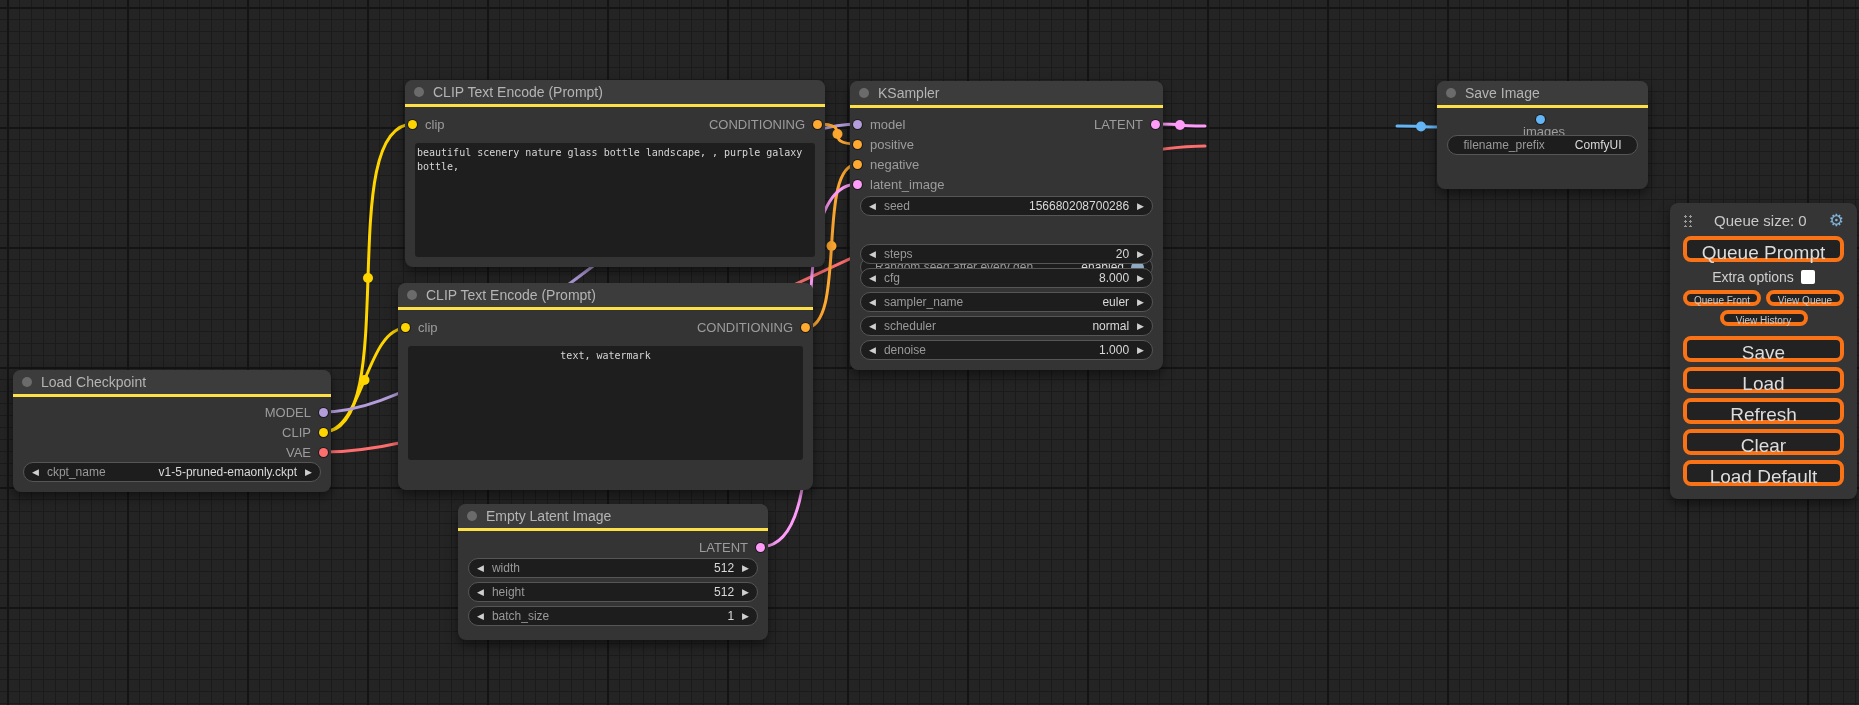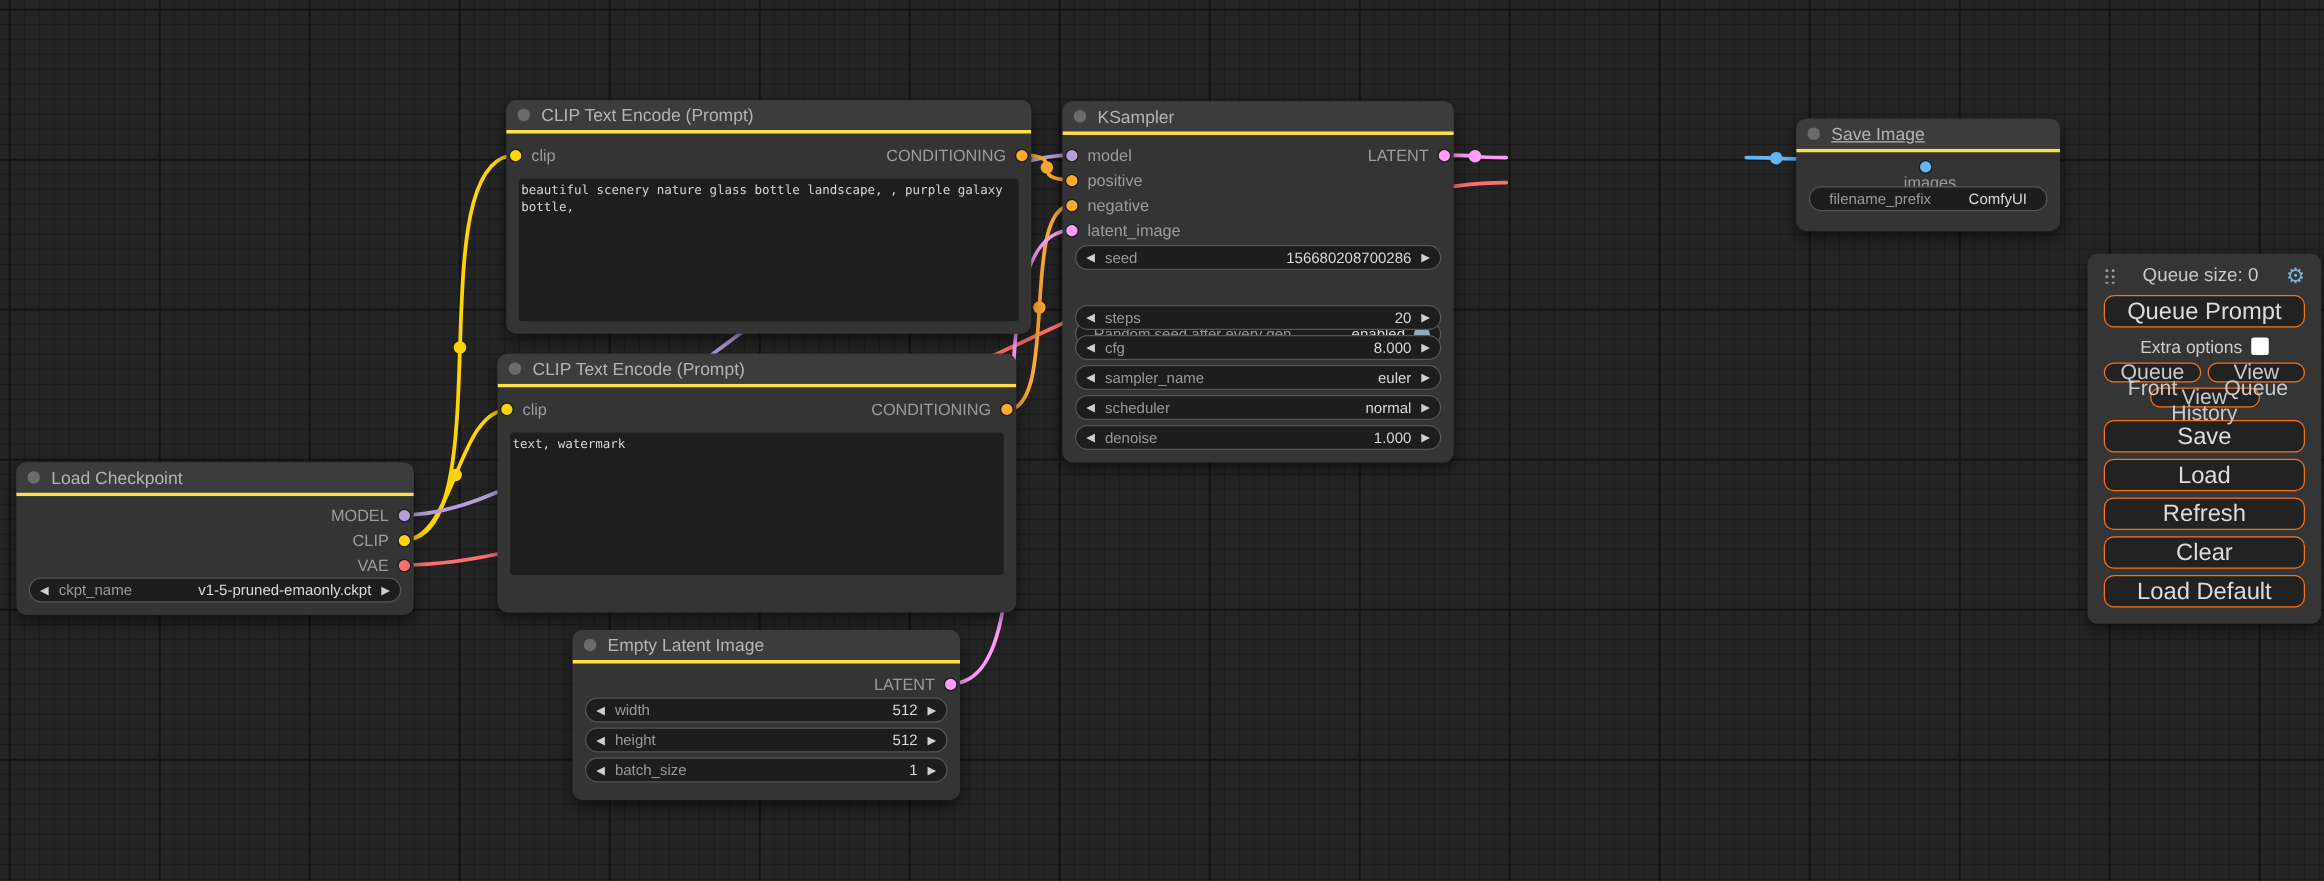--- a/index.html
+++ b/index.html
@@ -41,28 +41,28 @@
     line-height:1.4;padding:3px 2px;box-sizing:border-box;outline:none;}
   
   .qpanel{position:absolute;z-index:3;left:1670px;top:203px;width:187px;height:296px;
     background:#353535;border-radius:8px;box-shadow:0 5px 12px rgba(0,0,0,.5);
     box-sizing:border-box;padding:8px 13px;text-align:center;}
   .qhead{display:flex;align-items:center;height:18px;margin-bottom:7px;}
   .drag-dots{width:9px;height:13px;background-image:radial-gradient(#9a9a9a 1px, transparent 1.4px);
     background-size:5px 5px;flex:0 0 auto;}
   .qsize{flex:1;font-size:15px;color:#c9c9c9;}
   .gear{flex:0 0 auto;font-size:17px;line-height:1;cursor:pointer;}
-  .qbtn{display:block;width:100%;box-sizing:border-box;background:#222;border:1px solid #f97316;
+  .qbtn{display:block;width:100%;box-sizing:border-box;background:#222;border:4px solid #f97316;
     border-radius:8px;color:#dcdcdc;font-family:"Liberation Sans",sans-serif;cursor:pointer;}
   .qbtn.big{height:26px;font-size:19px;line-height:23px;margin-bottom:5px;}
   .extra{display:flex;align-items:center;justify-content:center;gap:7px;height:20px;margin:2px 0 3px;}
   .extra .lbl{font-size:14px;color:#cfcfcf;}
   .checkbox{width:14px;height:14px;background:#fff;border-radius:2px;cursor:pointer;}
   .qrow{display:flex;gap:5px;justify-content:center;margin-bottom:4px;}
-  .qbtn.small{width:auto;flex:1;height:16px;font-size:17px;line-height:13px;padding:0 6px;border-radius:8px;color:#c9c9c9;}
+  .qbtn.small{width:auto;flex:1;height:16px;font-size:10px;line-height:13px;padding:0 6px;border-radius:8px;color:#c9c9c9;}
   .qbtn.small.center{flex:0 0 auto;width:88px;margin:0 auto 10px;}
 </style>
 </head>
 <body>
 
 <div class="canvas">
   <svg id="wires" width="1859" height="705">
       <path d="M 323 432 C 403.2200099725748 432, 332.7799900274252 124, 413 124" fill="none" stroke="#FFD500" stroke-width="3" stroke-linecap="round"></path>
       <circle cx="368" cy="278" r="5" fill="#FFD500"></circle>
       <path d="M 323 432 C 363 432, 366 328, 406 328" fill="none" stroke="#FFD500" stroke-width="3" stroke-linecap="round"></path>
@@ -127,21 +127,21 @@
       <span>CLIP Text Encode (Prompt)</span>
     </div>
     <div class="srow in" style="top:34px;">
       <span class="sdot" style="background: rgb(255, 213, 0);"></span>
       <span>clip</span>
     </div>
     <div class="srow out" style="top:34px;">
       <span>CONDITIONING</span>
       <span class="sdot" style="background: rgb(255, 169, 49);"></span>
     </div>
-    <textarea class="ta" style="top: 63px; height: 114px;">text, watermark</textarea>
+    <textarea class="ta" style="top: 63px; height: 114px; text-align: center;">text, watermark</textarea>
   </div>
 
   <div class="node" style="left:850px;top:81px;width:313px;height:289px;">
     <div class="ntitle">
       <span class="cdot"></span>
       <span>KSampler</span>
     </div>
     <div class="srow in" style="top:33px;">
       <span class="sdot" style="background: rgb(179, 157, 219);"></span>
       <span>model</span>
@@ -199,21 +199,21 @@
     </div>
     <div class="widget" style="top:259px;">
       <span class="arrow">◀</span>
       <span class="wlabel">denoise</span>
       <span class="wvalue">1.000</span>
       <span class="arrow">▶</span>
     </div>
   </div>
 
 
-  <div class="node" style="left:1437px;top:95px;width:211px;height:90px;text-decoration:underline;">
+  <div class="node" style="left:1437px;top:81px;width:211px;height:108px;">
     <div class="ntitle">
       <span class="cdot"></span>
       <span>Save Image</span>
     </div>
     <div class="srow in" style="top:34px;flex-direction:column;">
       <span class="sdot" style="background: rgb(100, 181, 246);"></span>
       <span>images</span>
     </div>
     <div class="widget noarrow" style="top:54px;">
       <span class="wlabel">filename_prefix</span>

